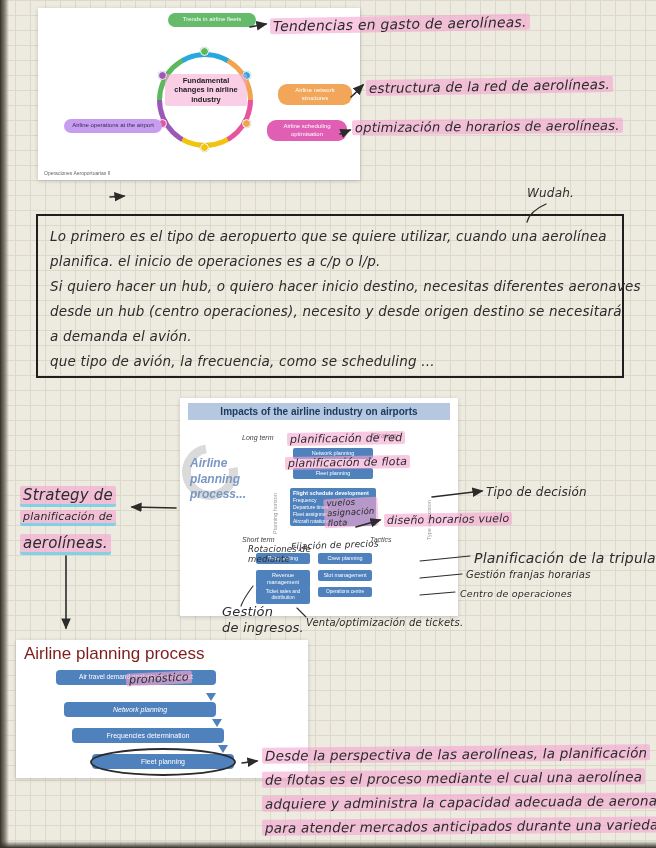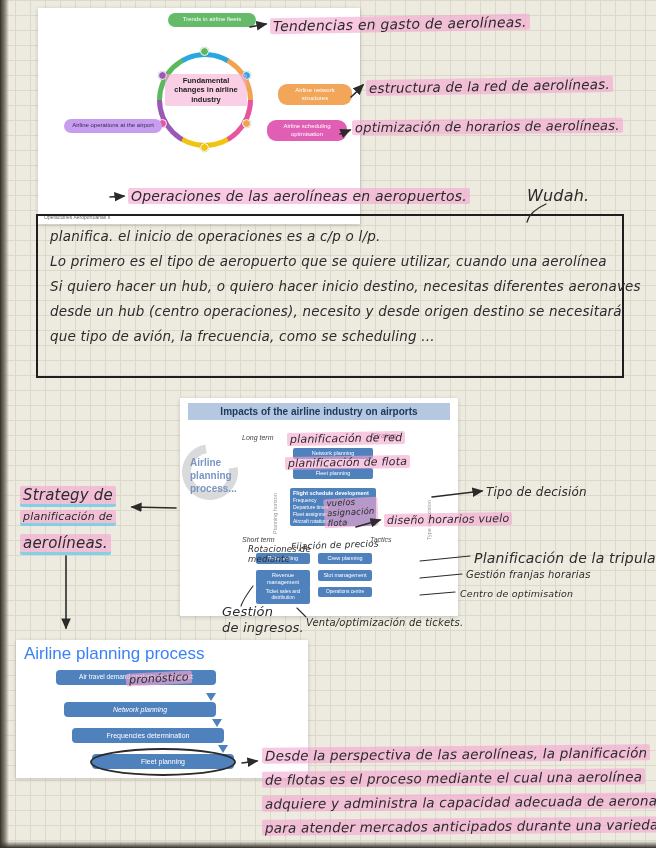--- a/index.html
+++ b/index.html
@@ -38,55 +38,55 @@
   .ring-in{position:absolute;border-radius:50%;background:#fff}
   .note-line{font-size:13.5px;line-height:25px}
   .arc{position:absolute;width:56px;height:56px;border-radius:50%;
        border:9px solid #dadada;border-top-color:transparent;transform:rotate(35deg)}
 </style>
 </head>
 <body>
 
 <div class="page">
 
-  <div class="slide" style="left:38px;top:8px;width:322px;height:216px">
+  <div class="slide" style="left:38px;top:8px;width:322px;height:172px">
     <div class="ring" style="left:119px;top:44px;width:96px;height:96px"></div>
     <div class="ring-in" style="left:124px;top:49px;width:86px;height:86px"></div>
     <span class="dot" style="left:162px;top:39px;background:#5cb85c"></span>
     <span class="dot" style="left:204px;top:63px;background:#29a8e0"></span>
     <span class="dot" style="left:204px;top:111px;background:#f0a44e"></span>
     <span class="dot" style="left:162px;top:135px;background:#f1c40f"></span>
     <span class="dot" style="left:120px;top:111px;background:#e8549e"></span>
     <span class="dot" style="left:120px;top:63px;background:#9b59b6"></span>
     <div class="abs" style="left:127px;top:66px;width:82px;z-index:6;text-align:center;font-size:7.5px;font-weight:bold;line-height:1.25;color:#222;background:rgba(246,166,208,.55);border-radius:2px;padding:2px">Fundamental changes in airline industry</div>
     <div class="pill" style="left:130px;top:5px;width:88px;background:#66bb6a;color:#fff">Trends in airline fleets</div>
     <div class="pill" style="left:240px;top:76px;width:74px;background:#f2a65a;color:#fff">Airline network structures</div>
     <div class="pill" style="left:229px;top:112px;width:80px;background:#e05fb4;color:#fff">Airline scheduling optimisation</div>
     <div class="pill" style="left:26px;top:111px;width:98px;background:#c79df0;color:#3a2a55">Airline operations at the airport</div>
     <div class="abs" style="left:6px;bottom:4px;font-size:5px;color:#666">Operaciones Aeroportuarias II</div>
   </div>
 
   <div class="abs hw hl-p" style="left:270px;top:16px;font-size:14px;transform:rotate(-1deg)">Tendencias en gasto de aerolíneas.</div>
   <div class="abs hw hl-p" style="left:366px;top:78px;font-size:13.5px;transform:rotate(-1deg)">estructura de la red de aerolíneas.</div>
   <div class="abs hw hl-p" style="left:352px;top:119px;font-size:13px;transform:rotate(-0.5deg)">optimización de horarios de aerolíneas.</div>
-  <div class="abs hw hl-p" style="left:128px;top:188px;font-size:14px">Operaciones de las aerolíneas en aeropuertos.</div>
-  <div class="abs hw" style="left:527px;top:186px;font-size:16px">Wudah.</div>
+  <div class="abs hw" style="left:527px;top:186px;font-size:12px">Wudah.</div>
 
   <div class="abs" style="left:36px;top:214px;width:588px;height:164px;border:2px solid #1e1e1e;padding:8px 12px">
+    <div class="hw note-line">Lo primero es el tipo de aeropuerto que se quiere utilizar, cuando una aerolínea</div>
     <div class="hw note-line">planifica. el inicio de operaciones es a c/p o l/p.</div>
-    <div class="hw note-line">Lo primero es el tipo de aeropuerto que se quiere utilizar, cuando una aerolínea</div>
     <div class="hw note-line">Si quiero hacer un hub, o quiero hacer inicio destino, necesitas diferentes aeronaves</div>
     <div class="hw note-line">desde un hub (centro operaciones), necesito y desde origen destino se necesitará</div>
+    <div class="hw note-line">a demanda el avión.</div>
     <div class="hw note-line">que tipo de avión, la frecuencia, como se scheduling ...</div>
   </div>
 
   <div class="slide" style="left:180px;top:398px;width:278px;height:218px">
     <div class="abs" style="left:8px;top:5px;width:262px;background:#b5c8df;color:#1f3a60;font-weight:bold;font-size:10px;text-align:center;padding:3px 8px">Impacts of the airline industry on airports</div>
     <div class="arc" style="left:2px;top:46px"></div>
-    <div class="abs" style="left:10px;top:58px;width:66px;color:#7a96c2;font-weight:bold;font-size:10px;line-height:1.3;white-space:normal">Airline planning process...</div>
+    <div class="abs" style="left:10px;top:58px;width:66px;color:#7a96c2;font-style:italic;font-weight:bold;font-size:12px;line-height:1.3;white-space:normal">Airline planning process...</div>
     <div class="abs lbl" style="left:62px;top:36px">Long term</div>
     <div class="abs lbl" style="left:62px;top:138px">Short term</div>
     <div class="abs lbl" style="left:192px;top:34px">Strategy</div>
     <div class="abs lbl" style="left:190px;top:138px">Tactics</div>
     <div class="abs vert" style="left:92px;top:52px;height:84px;font-size:5.5px;color:#999">Planning horizon</div>
     <div class="abs vert" style="left:246px;top:50px;height:92px;font-size:5.5px;color:#999">Type of decision</div>
 
     <div class="bbox" style="left:113px;top:50px;width:80px">Network planning</div>
     <div class="bbox" style="left:113px;top:70px;width:80px">Fleet planning</div>
     <div class="bbox" style="left:110px;top:90px;width:86px;text-align:left">
@@ -109,31 +109,31 @@
   <div class="abs hw hl-p pre" style="left:324px;top:498px;font-size:8.5px;line-height:1.15;transform:rotate(-3deg)">vuelos
 asignación
 flota</div>
   <div class="abs hw pre" style="left:248px;top:544px;font-size:8.5px;line-height:1.2">Rotaciones de
 mediante</div>
   <div class="abs hw" style="left:291px;top:540px;font-size:9px;transform:rotate(-2deg)">Fijación de precios</div>
   <div class="abs hw" style="left:486px;top:485px;font-size:12px">Tipo de decisión</div>
   <div class="abs hw hl-p" style="left:384px;top:513px;font-size:11px;transform:rotate(-1deg)">diseño horarios vuelo</div>
   <div class="abs hw" style="left:474px;top:550px;font-size:14px">Planificación de la tripulación</div>
   <div class="abs hw" style="left:466px;top:569px;font-size:10px">Gestión franjas horarias</div>
-  <div class="abs hw" style="left:460px;top:588px;font-size:9.5px">Centro de optimisation</div>
+  <div class="abs hw" style="left:460px;top:588px;font-size:9.5px">Centro de operaciones</div>
   <div class="abs hw pre" style="left:222px;top:604px;font-size:13px;line-height:1.25">Gestión
 de ingresos.</div>
   <div class="abs hw" style="left:306px;top:617px;font-size:10px">Venta/optimización de tickets.</div>
 
   <div class="abs hw hl-p hl-c" style="left:20px;top:486px;font-size:15px">Strategy de</div>
   <div class="abs hw hl-p hl-c" style="left:20px;top:510px;font-size:11px">planificación de</div>
   <div class="abs hw hl-p hl-c" style="left:20px;top:534px;font-size:15px">aerolíneas.</div>
 
   <div class="slide" style="left:16px;top:640px;width:292px;height:138px">
-    <div class="abs" style="left:8px;top:4px;font-size:17px;color:#3b82f6">Airline planning process</div>
+    <div class="abs" style="left:8px;top:4px;font-size:17px;color:#7f1d1d">Airline planning process</div>
     <div class="bbox" style="left:40px;top:30px;width:160px;font-size:6.5px;border-radius:4px;padding:3px">Air travel demand analysis and forecast</div>
     <div class="tri" style="left:190px;top:53px"></div>
     <div class="bbox" style="left:48px;top:62px;width:152px;font-size:7px;font-style:italic;border-radius:4px;padding:3px">Network planning</div>
     <div class="tri" style="left:196px;top:79px"></div>
     <div class="bbox" style="left:56px;top:88px;width:152px;font-size:7px;border-radius:4px;padding:3px">Frequencies determination</div>
     <div class="tri" style="left:202px;top:105px"></div>
     <div class="bbox" style="left:76px;top:114px;width:142px;font-size:7px;border-radius:4px;padding:3px">Fleet planning</div>
   </div>
 
   <div class="abs hw hl-p" style="left:126px;top:672px;font-size:11px;transform:rotate(-3deg)">pronóstico</div>

